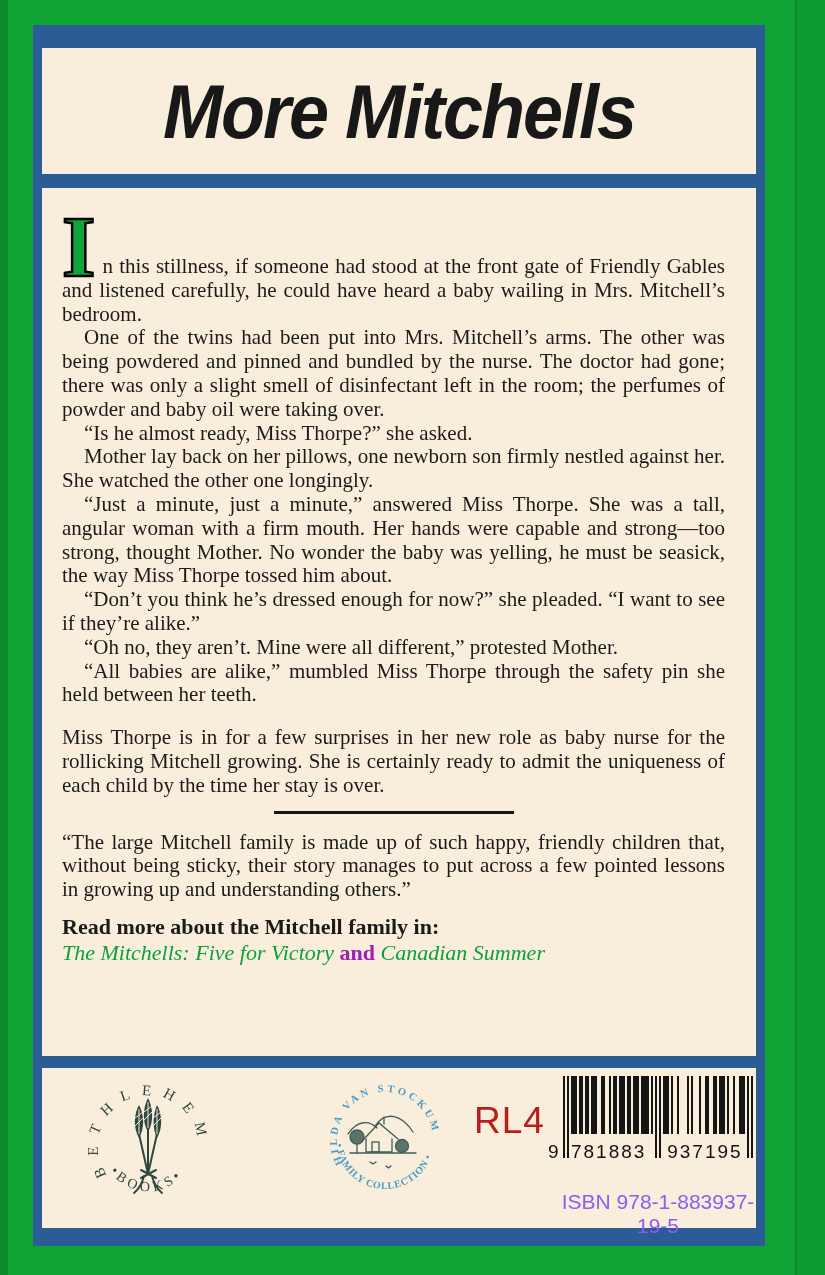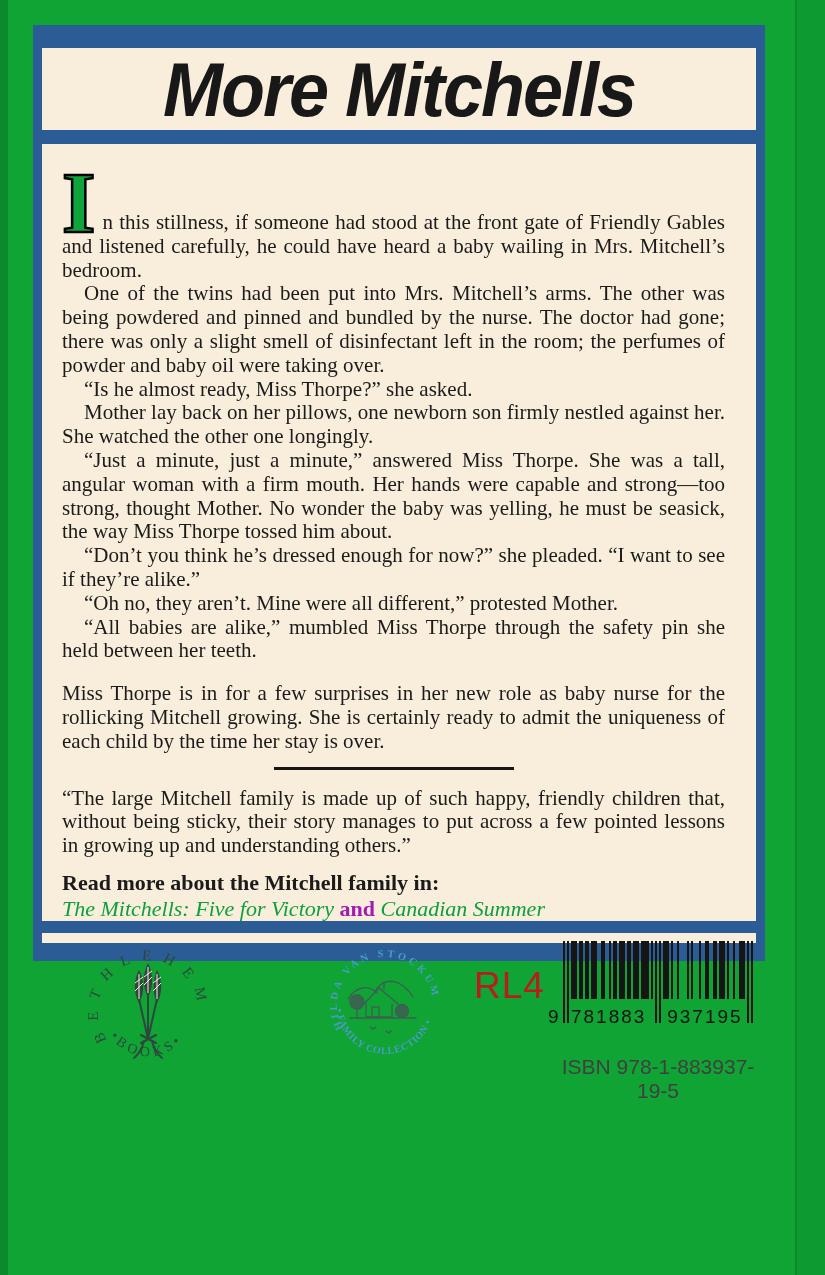--- a/index.html
+++ b/index.html
@@ -9,21 +9,21 @@
   *{margin:0;padding:0;box-sizing:border-box;}
   html,body{width:825px;height:1275px;}
   body{
     position:relative;width:825px;height:1275px;overflow:hidden;
     background:var(--green-bg,#0fa434);
     font-family:"Liberation Serif", serif;color:var(--ink,#1b1b1b);
   }
   .edge-left{position:absolute;left:0;top:0;width:8px;height:100%;background:var(--green-edge,#0b8a2b);}
   .edge-right{position:absolute;right:0;top:0;width:30px;height:100%;background:#0d9a31;border-left:2px solid #0b8a2b;}
   .frame{
-    position:absolute;left:33px;top:25px;width:732px;height:936px;
+    position:absolute;left:33px;top:25px;width:732px;height:1221px;
     background:var(--navy,#2b5c96);
     padding:23px 9px 18px 9px;
     display:flex;flex-direction:column;
   }
   .panel{background:var(--cream,#f8eedb);}
   .title-panel{
     height:126px;margin-bottom:14px;
     display:flex;align-items:center;justify-content:center;
   }
   .book-title{
@@ -61,21 +61,21 @@
   .barcode{position:absolute;left:521px;top:8px;width:190px;}
   .barcode-numbers{
     display:flex;justify-content:space-between;align-items:flex-start;
     margin-top:-21px;font-family:"Liberation Sans", sans-serif;font-size:19px;
     letter-spacing:2px;color:#111;
   }
   .barcode-numbers .n-left{margin-left:-15px;}
   .barcode-numbers .grp{flex:1;text-align:center;}
   .isbn{
     position:absolute;left:505px;top:122px;width:222px;text-align:center;
-    font-family:"Liberation Sans", sans-serif;font-size:21px;color:#404040;
+    font-family:"Liberation Sans", sans-serif;font-size:21px;color:#8b5cf6;
   }
   .arc-text{font-family:"Liberation Serif", serif;fill:var(--logo-ink,#2f463f);}
   .hvs-arc{font-family:"Liberation Serif", serif;fill:var(--logo-blue,#4a9cc7);font-weight:bold;}
 </style>
 </head>
 <body>
 
 <div class="edge-left"></div>
 <div class="edge-right"></div>
 

